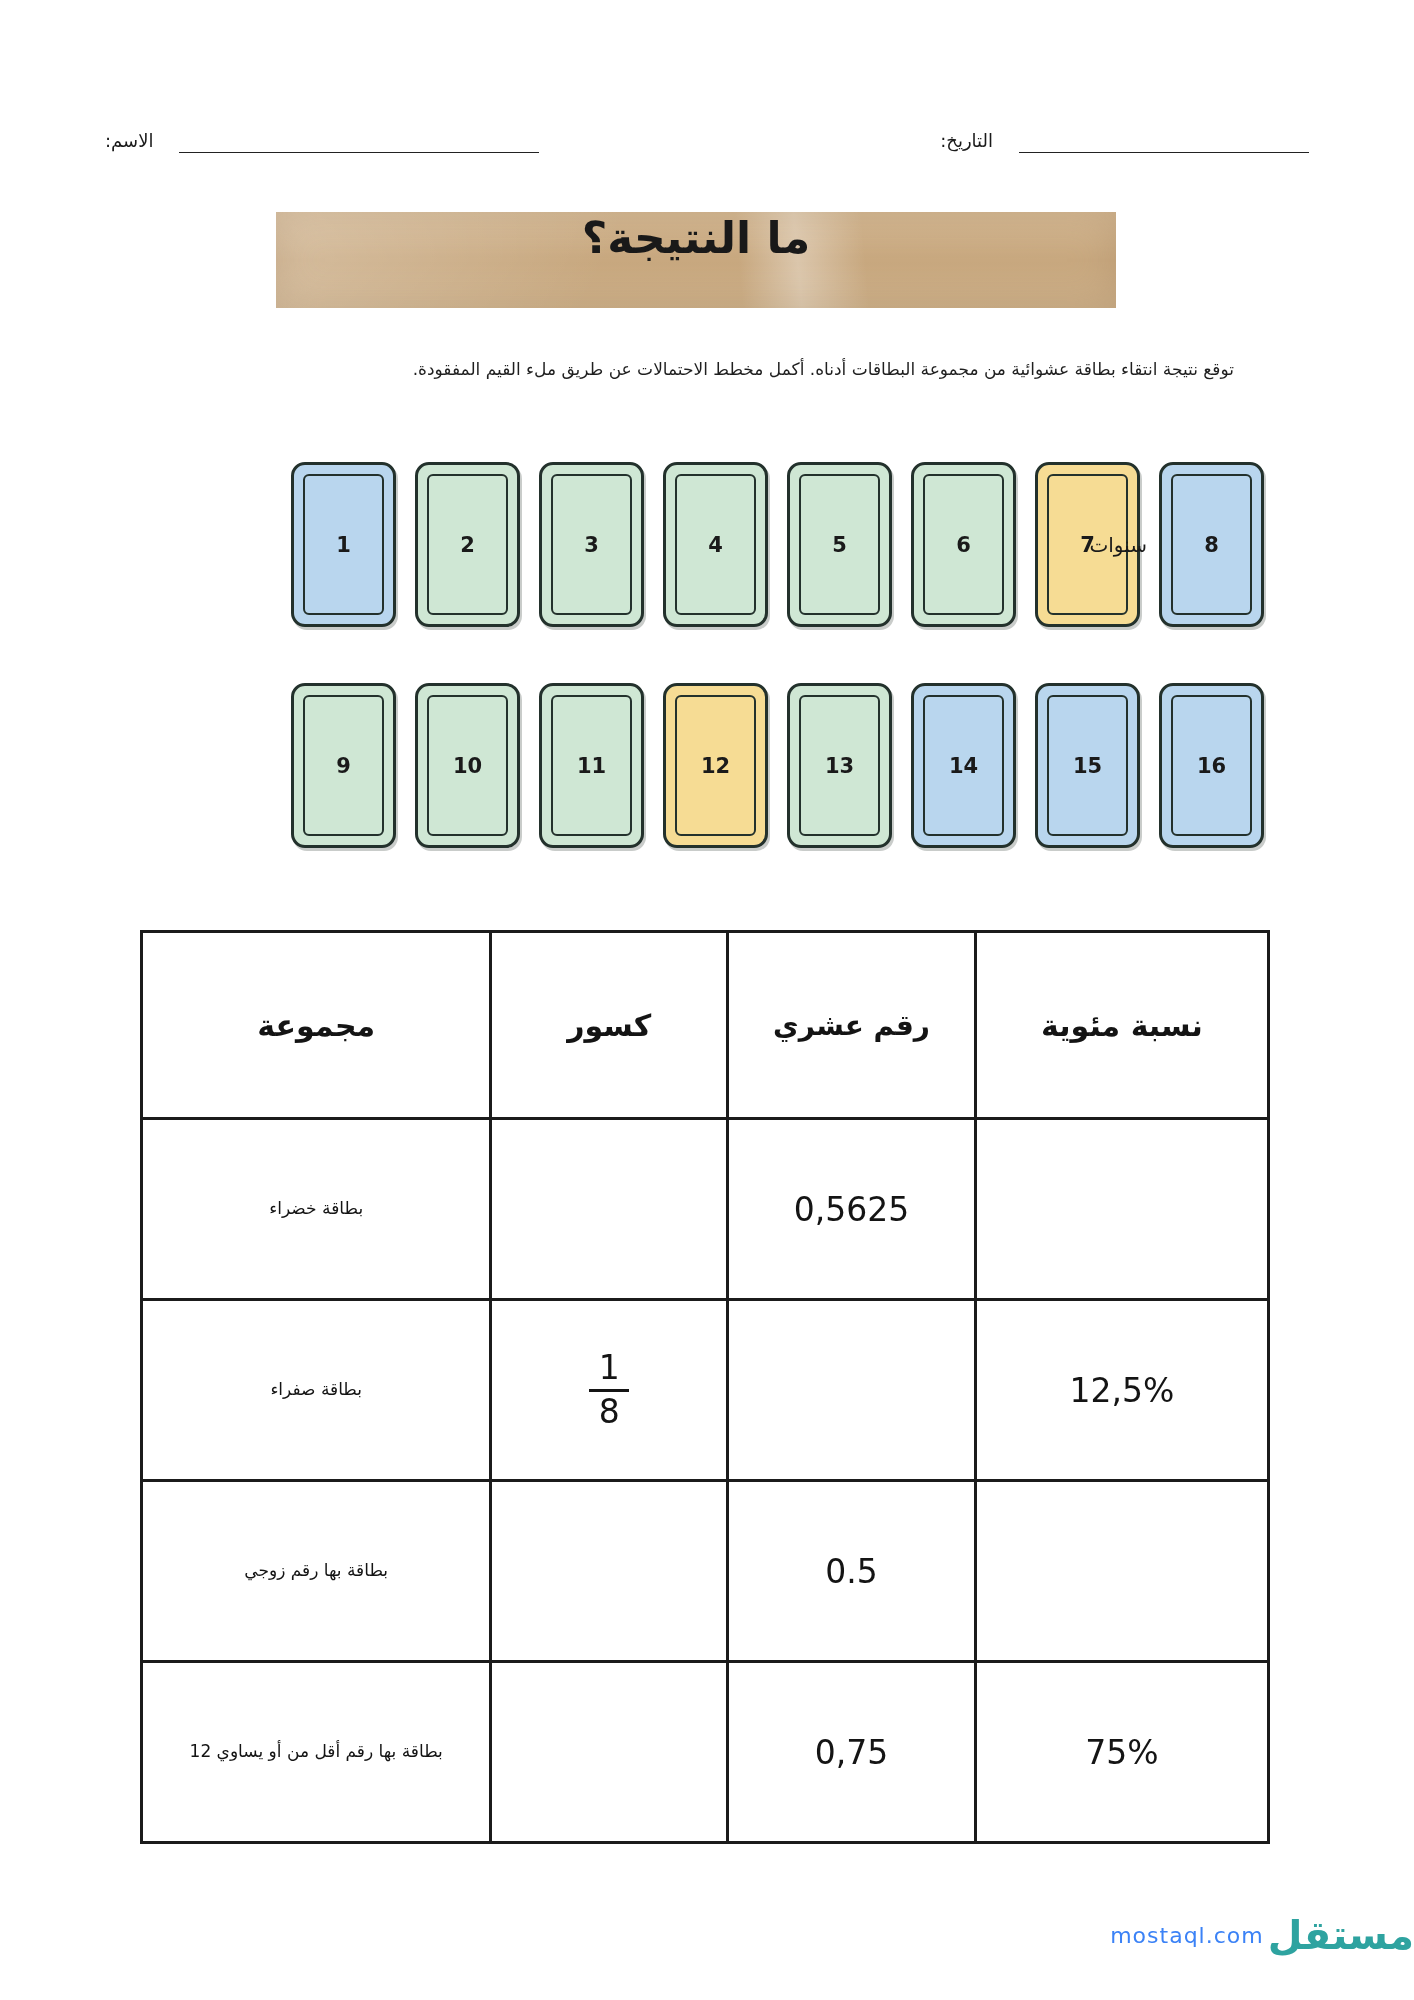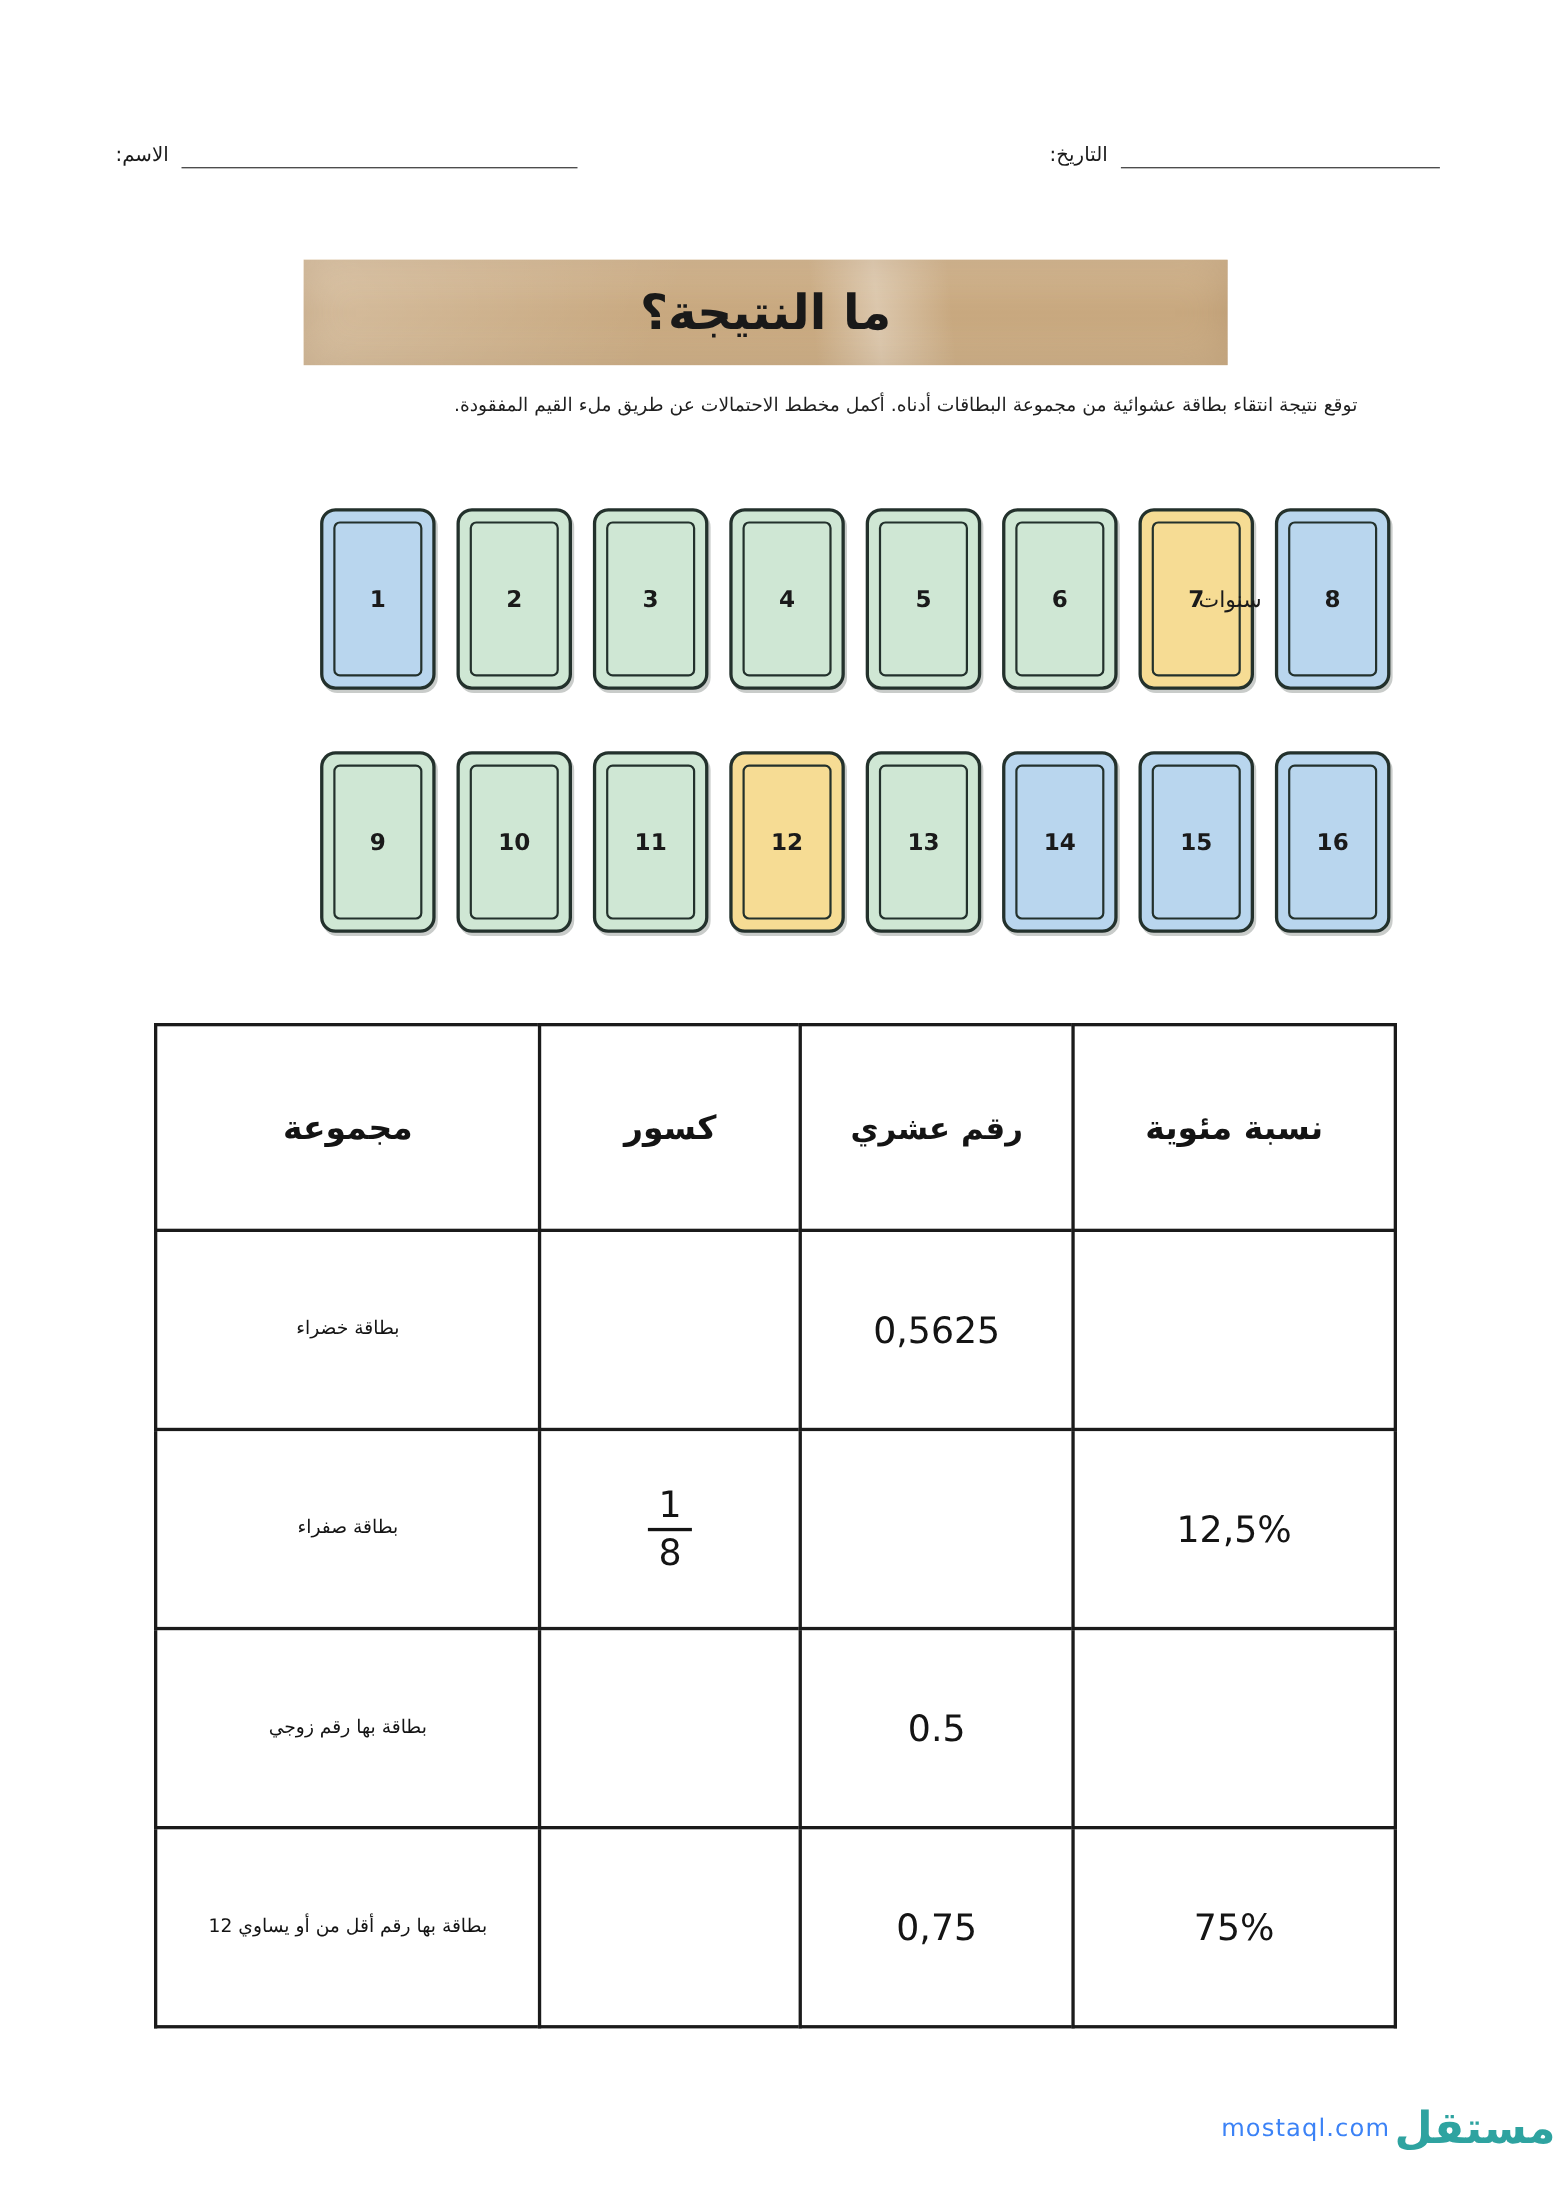--- a/index.html
+++ b/index.html
@@ -25,21 +25,21 @@
     display: flex;
     flex-direction: row;
     justify-content: space-between;
     padding: 0 105px;
     box-sizing: border-box;
   }
   .hfield {
     display: flex;
     flex-direction: row;
     align-items: flex-end;
-    gap: 12px;
+    gap: 26px;
   }
   .hfield .lbl {
     font-size: 18px;
     color: #1a1a1a;
     white-space: nowrap;
     padding-bottom: 2px;
   }
   .hfield .line {
     width: 360px;
     border-bottom: 1.6px solid #222;
@@ -52,24 +52,23 @@
     position: absolute;
     top: 212px;
     left: 276px;
     width: 840px;
     height: 96px;
     background:
       linear-gradient(115deg, rgba(255,255,255,0.25) 0%, rgba(255,255,255,0) 40%),
       linear-gradient(85deg, rgba(255,255,255,0.0) 55%, rgba(255,255,255,0.35) 62%, rgba(255,255,255,0.0) 70%),
       linear-gradient(180deg, #d4b893 0%, #c8a87f 50%, #cdb089 100%);
     display: flex;
-    align-items: center;
+    align-items: flex-start;
     justify-content: center;
     box-shadow: inset 0 0 40px rgba(160,130,95,0.35);
-    margin-top: 24px;
   }
   .banner .title {
     font-size: 44px;
     font-weight: 700;
     color: #191919;
     letter-spacing: 0.5px;
   }
 
   
   .instructions {

